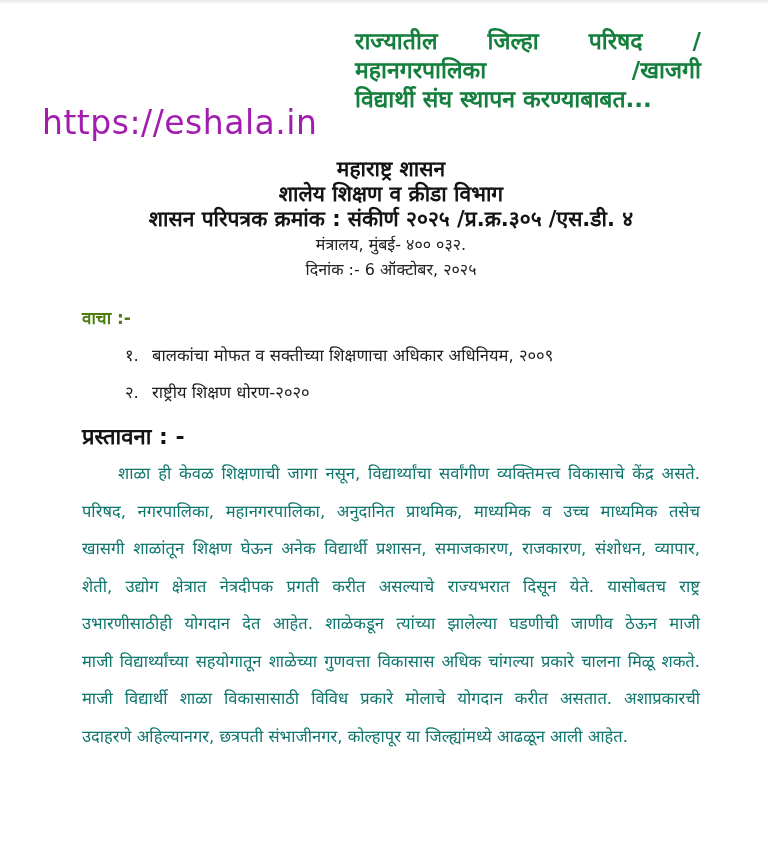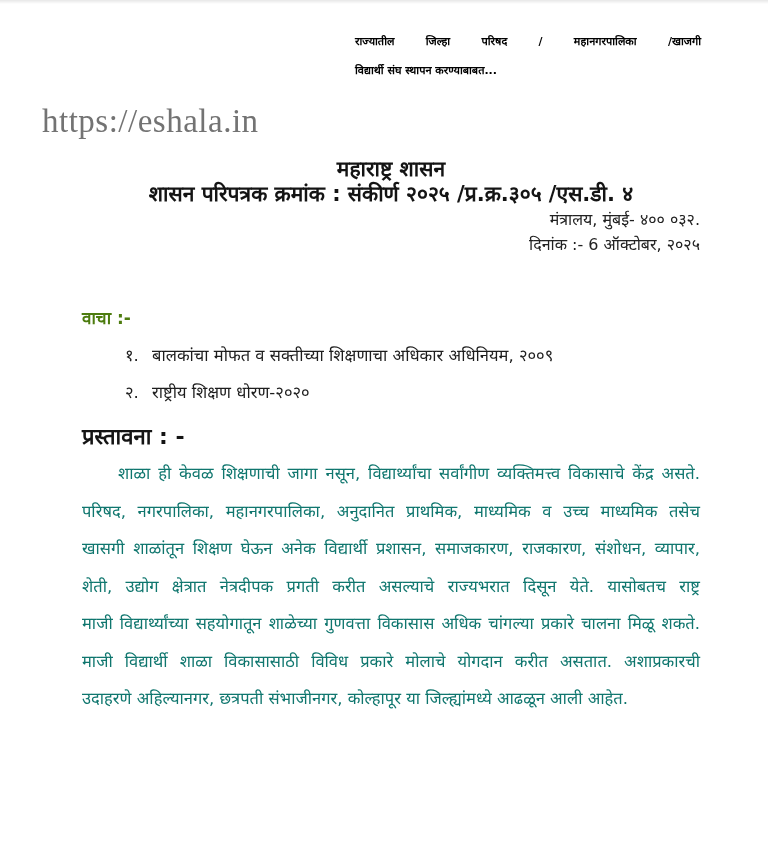--- a/index.html
+++ b/index.html
@@ -21,23 +21,23 @@
     height: 4px;
     background: linear-gradient(#e7e7e7, #ffffff);
   }
   
   .subject-block {
     position: absolute;
     left: 355px;
     top: 27px;
     width: 346px;
     font-weight: 700;
-    font-size: 11px;
+    font-size: 23px;
     line-height: 29px;
-    color: #000000;
+    color: #15803d;
   }
   .subject-line.just {
     text-align: justify;
     text-align-last: justify;
   }
   
   .watermark {
     position: absolute;
     left: 42px;
     top: 103px;
@@ -57,21 +57,20 @@
   .lh-bold {
     font-weight: 700;
     font-size: 21px;
     line-height: 25px;
   }
   .lh-reg {
     font-weight: 400;
     font-size: 16px;
     line-height: 25px;
     color: #222222;
-    text-align: right;
   }
   
   .read-label {
     position: absolute;
     left: 82px;
     top: 306px;
     font-weight: 700;
     font-size: 17px;
     color: #4d7c0f;
   }
@@ -126,24 +125,25 @@
 
 <div>
 
   <div class="top-shade"></div>
 
   <div class="subject-block">
     <div class="subject-line just">राज्यातील जिल्हा परिषद / महानगरपालिका /खाजगी</div>
     <div class="subject-line">विद्यार्थी संघ स्थापन करण्याबाबत...</div>
   </div>
 
-  <div class="watermark" style="color:#737373;font-family:Liberation Serif, serif;">https://eshala.in</div>
+  <div class="watermark" style="color:#a21caf;">https://eshala.in</div>
 
   <div class="letterhead">
     <div class="lh-bold">महाराष्ट्र शासन</div>
+    <div class="lh-bold">शालेय शिक्षण व क्रीडा विभाग</div>
     <div class="lh-bold">शासन परिपत्रक क्रमांक : संकीर्ण २०२५ /प्र.क्र.३०५ /एस.डी. ४</div>
     <div class="lh-reg">मंत्रालय, मुंबई- ४०० ०३२.</div>
     <div class="lh-reg">दिनांक :- 6 ऑक्टोबर, २०२५</div>
   </div>
 
   <div class="read-label">वाचा :-</div>
 
   <div class="read-list">
     <div class="read-item">
       <span class="num">१.</span>
@@ -155,18 +155,19 @@
     </div>
   </div>
 
   <div class="preamble-label">प्रस्तावना : -</div>
 
   <div class="preamble-para">
     <div class="pline indent">शाळा ही केवळ शिक्षणाची जागा नसून, विद्यार्थ्यांचा सर्वांगीण व्यक्तिमत्त्व विकासाचे केंद्र असते.</div>
     <div class="pline">परिषद, नगरपालिका, महानगरपालिका, अनुदानित प्राथमिक, माध्यमिक व उच्च माध्यमिक तसेच</div>
     <div class="pline">खासगी शाळांतून शिक्षण घेऊन अनेक विद्यार्थी प्रशासन, समाजकारण, राजकारण, संशोधन, व्यापार,</div>
     <div class="pline">शेती, उद्योग क्षेत्रात नेत्रदीपक प्रगती करीत असल्याचे राज्यभरात दिसून येते. यासोबतच राष्ट्र</div>
+    <div class="pline">उभारणीसाठीही योगदान देत आहेत. शाळेकडून त्यांच्या झालेल्या घडणीची जाणीव ठेऊन माजी</div>
     <div class="pline">माजी विद्यार्थ्यांच्या सहयोगातून शाळेच्या गुणवत्ता विकासास अधिक चांगल्या प्रकारे चालना मिळू शकते.</div>
     <div class="pline">माजी विद्यार्थी शाळा विकासासाठी विविध प्रकारे मोलाचे योगदान करीत असतात. अशाप्रकारची</div>
     <div class="pline last">उदाहरणे अहिल्यानगर, छत्रपती संभाजीनगर, कोल्हापूर या जिल्ह्यांमध्ये आढळून आली आहेत.</div>
   </div>
 
 </div>
 
 </body></html>

